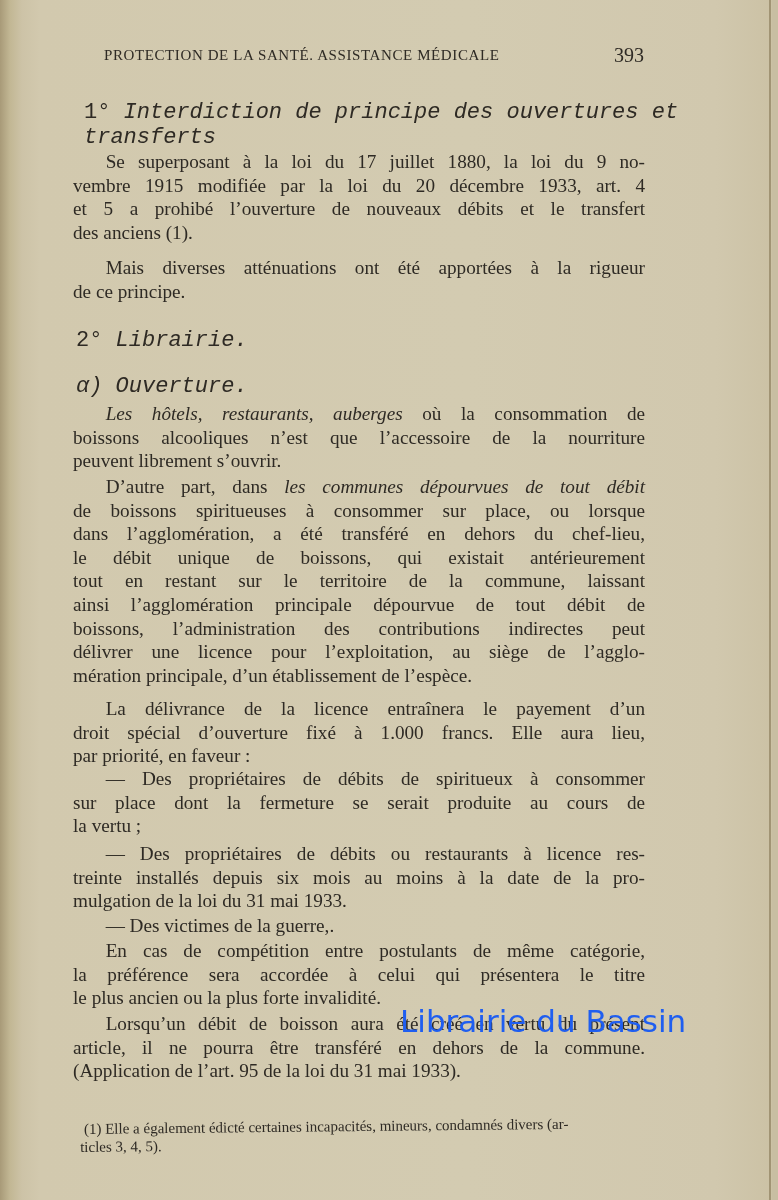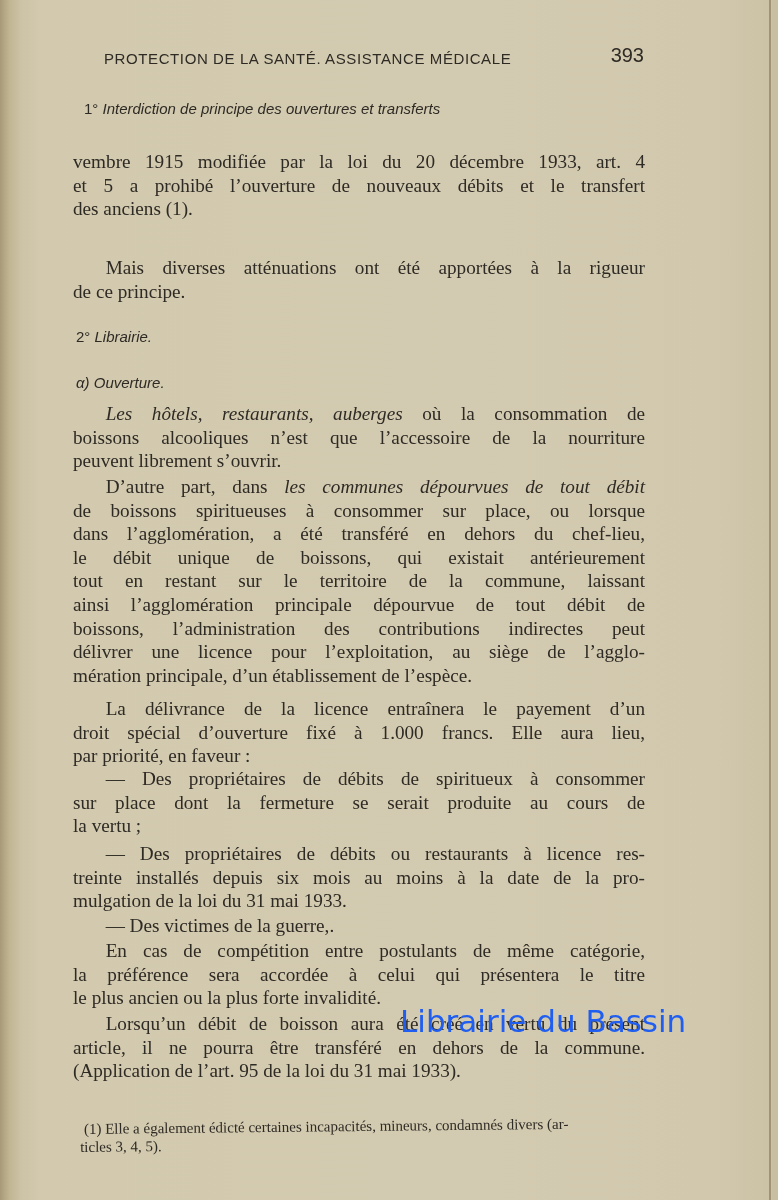--- a/index.html
+++ b/index.html
@@ -19,28 +19,28 @@
     .page-edge {
       position: absolute; top: 0; bottom: 0; left: 769px; width: 2px;
       background: #8e8060; opacity: 0.7;
     }
     .page-edge2 {
       position: absolute; top: 0; bottom: 0; left: 772px; width: 6px;
       background: #c8bea2;
     }
     .running-head {
       position: absolute; left: 104px; top: 44px; width: 540px;
-      display: flex; justify-content: space-between; align-items: flex-end;
-      font-family: Liberation Sans, sans-serif;
+      display: flex; justify-content: space-between; align-items: center;
+      font-family: Liberation Serif, serif;
     }
     .running-title { font-size: 15px; letter-spacing: 0.6px; }
     .page-number { font-size: 20px; }
     .heading {
-      position: absolute; font-style: italic; font-size: 15px;
-      font-family: Liberation Sans, sans-serif;
+      position: absolute; font-style: italic; font-size: 22px;
+      font-family: Liberation Mono, monospace;
     }
     .heading .num { font-style: normal; }
     .para {
       position: absolute; left: 73px; width: 572px;
       font-family: "Liberation Serif", serif; font-size: 19.2px; line-height: 23.6px;
       text-align: justify; text-align-last: left;
     }
     .para .line { display: block; text-align: justify; text-align-last: justify; }
     .para .line.last { text-align-last: left; }
     .para .line.indent { text-indent: 1.7em; }
@@ -68,20 +68,21 @@
     <span class="running-title">PROTECTION DE LA SANTÉ. ASSISTANCE MÉDICALE</span>
     <span class="page-number">393</span>
   </div>
 
   <div class="heading" style="left:84px; top:100px;">
     <span class="num">1°</span>
     <span>Interdiction de principe des ouvertures et transferts</span>
   </div>
 
   <div class="para" style="top:150px;">
+    <span class="line indent">Se superposant à la loi du 17 juillet 1880, la loi du 9 no-</span>
     <span class="line">vembre 1915 modifiée par la loi du 20 décembre 1933, art. 4</span>
     <span class="line">et 5 a prohibé l’ouverture de nouveaux débits et le transfert</span>
     <span class="line last">des anciens (1).</span>
   </div>
 
   <div class="para" style="top:256px;">
     <span class="line indent">Mais diverses atténuations ont été apportées à la rigueur</span>
     <span class="line last">de ce principe.</span>
   </div>
 

